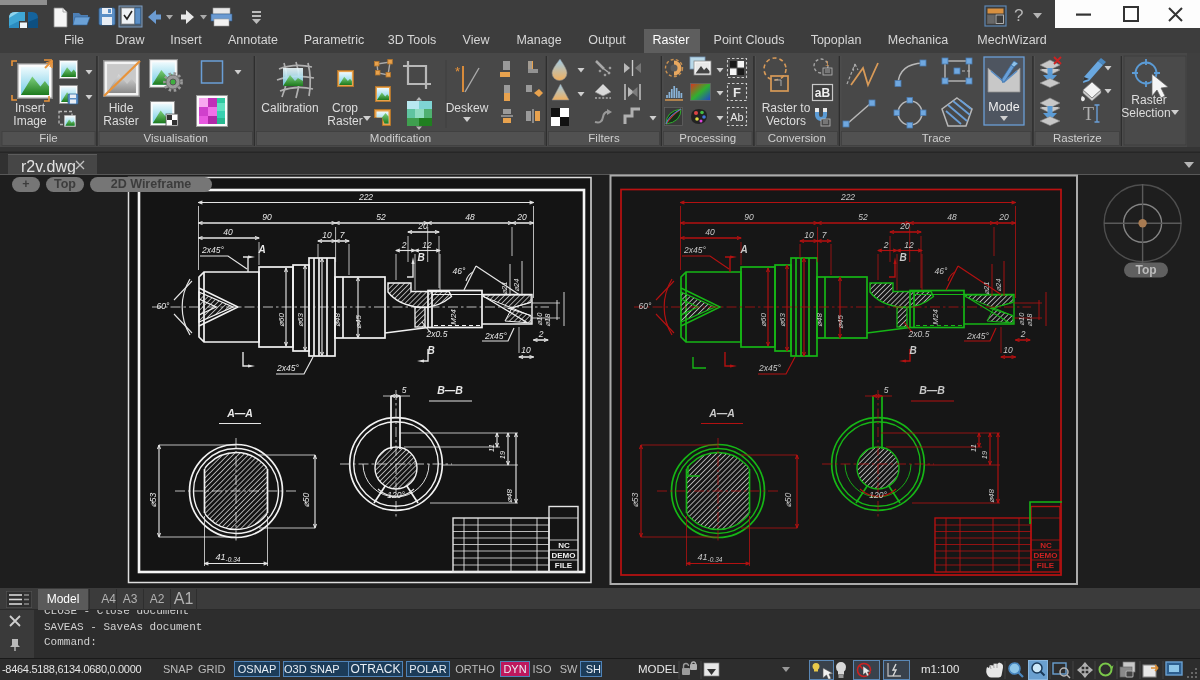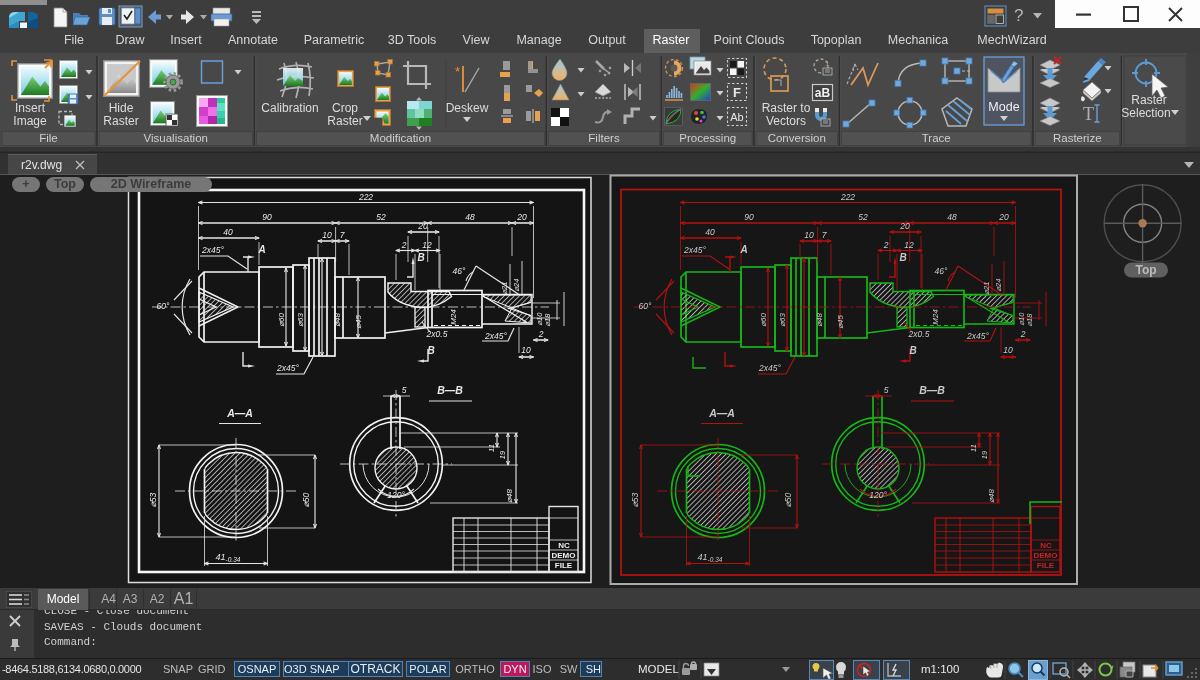--- a/index.html
+++ b/index.html
@@ -519,21 +519,21 @@
       <path d="M13 -1 V5 M13 21 V27 M-1 13 H5 M21 13 H27" stroke="#5b9bd5" stroke-width="1.8"></path>
     </g>
     <path d="M1152 74 l0 22 5 -6 4 8 4 -2 -4 -8 7 -1 Z" fill="#f5f5f5" stroke="#666" stroke-width="0.7"></path>
     <text x="1149" y="104" font-size="12" fill="#dddddd" text-anchor="middle">Raster</text>
     <text x="1146" y="117" font-size="12" fill="#dddddd" text-anchor="middle">Selection</text>
     <path d="M1171 110 l8 0 -4 5 Z" fill="#cfcfcf"></path>
     <rect x="1187" y="53" width="13" height="94" fill="#3f3f3f"></rect>
   </svg>
 <div class="abs" style="left:0;top:153px;width:1200px;height:21px;background:#313131">
  <div class="abs" style="left:8px;top:1px;width:89px;height:20px;background:#464646;border-top:1px solid #5c5c5c">
-  <span style="position:absolute;left:13px;top:3px;font-size:12px;color:#e2e2e2">r2v.dwg</span>
+  <span style="position:absolute;left:13px;top:3px;font-size:16px;color:#e2e2e2">r2v.dwg</span>
   <svg style="position:absolute;left:67px;top:5px" width="10" height="10">
         <path d="M1 1 L9 9 M9 1 L1 9" stroke="#c0c0c0" stroke-width="1.3"></path>
       </svg>
  </div>
  <svg style="position:absolute;left:1183px;top:8px" width="12" height="8">
       <path d="M1 1 l10 0 -5 6 Z" fill="#b5b5b5"></path>
     </svg>
 </div>
 <div class="abs" style="left:0;top:174px;width:1200px;height:414px;background:#1e1e1e;border-top:1px solid #585858"></div>
 <svg class="abs" style="left:0;top:174px" width="1200" height="414" viewBox="0 174 1200 414" font-family="Liberation Sans">
@@ -838,21 +838,21 @@
  <div class="abs" style="left:0;top:0;width:34px;height:48px;background:#3a3a3a">
   <svg style="position:absolute;left:8px;top:4px" width="14" height="14">
         <path d="M2 2 L12 12 M12 2 L2 12" stroke="#cfcfcf" stroke-width="1.8"></path>
       </svg>
   <svg style="position:absolute;left:9px;top:28px" width="12" height="14">
         <path d="M3 1 h6 v6 l2 2 h-10 l2 -2 Z" fill="#bbb"></path>
         <line x1="6" y1="9" x2="6" y2="13" stroke="#bbb" stroke-width="1.4"></line>
       </svg>
  </div>
  <div style="position:absolute;left:44px;top:-6px;font-family:'Liberation Mono',monospace;font-size:11px;color:#d2d2d2;line-height:15.5px;white-space:pre">CLOSE - Close document
-SAVEAS - Clouds document
+SAVEAS - SaveAs document
 Command:</div>
 </div>
 <div class="abs" style="left:0;top:658px;width:1200px;height:22px;background:#2d2d2d;border-top:1px solid #1a1a1a">
     <span class="abs" style="left:2px;top:4px;font-size:11px;color:#e5e5e5;letter-spacing:-0.3px">-8464.5188,6134.0680,0.0000</span>
     <span class="abs" style="left:160px;top:4px;width:36px;color:#bdbdbd;font-size:11px;text-align:center">SNAP</span>
     <span class="abs" style="left:198px;top:4px;width:34px;color:#bdbdbd;font-size:11px;">GRID</span>
     <span class="abs" style="left:234px;top:2px;width:46px;height:16px;background:#1c3c59;border:1px solid #4f83b8;color:#e8eef5;font-size:11px;text-align:center;line-height:15px">OSNAP</span>
     <span class="abs" style="left:283px;top:2px;width:76px;height:16px;background:#1c3c59;border:1px solid #4f83b8;color:#e8eef5;font-size:11px;text-align:left;line-height:15px">O3D SNAP</span>
     <span class="abs" style="left:348px;top:2px;width:55px;height:16px;background:#1c3c59;border:1px solid #4f83b8;color:#e8eef5;font-size:12px;text-align:center;line-height:15px">OTRACK</span>
     <span class="abs" style="left:406px;top:2px;width:44px;height:16px;background:#1c3c59;border:1px solid #4f83b8;color:#e8eef5;font-size:11px;text-align:center;line-height:15px">POLAR</span>

